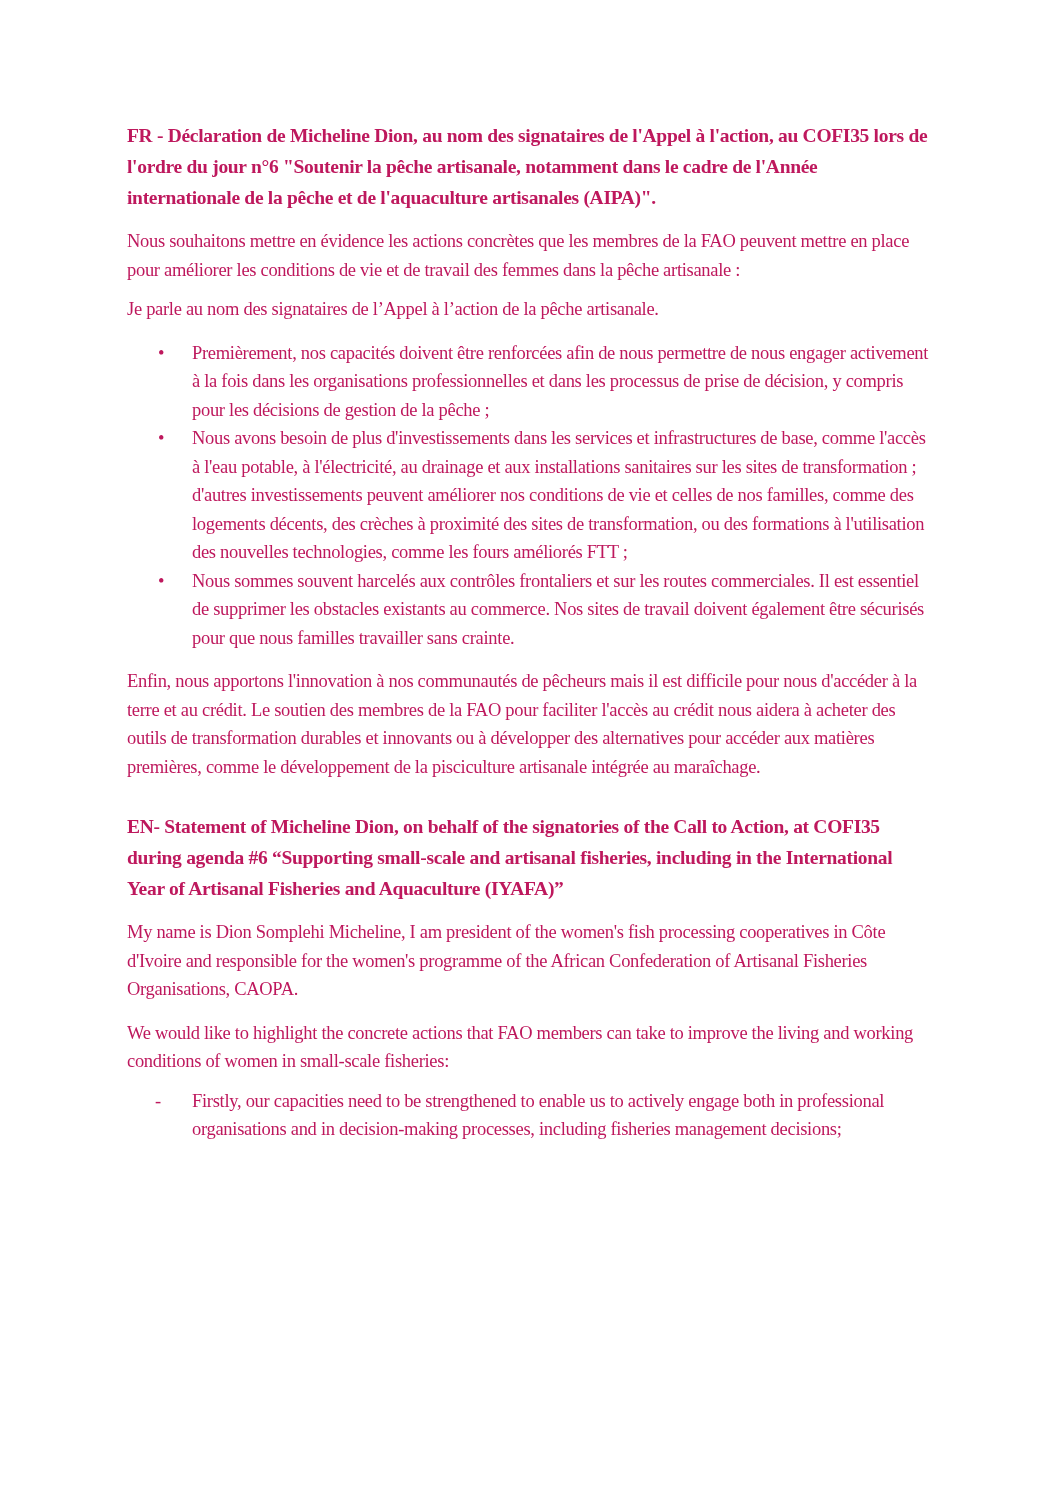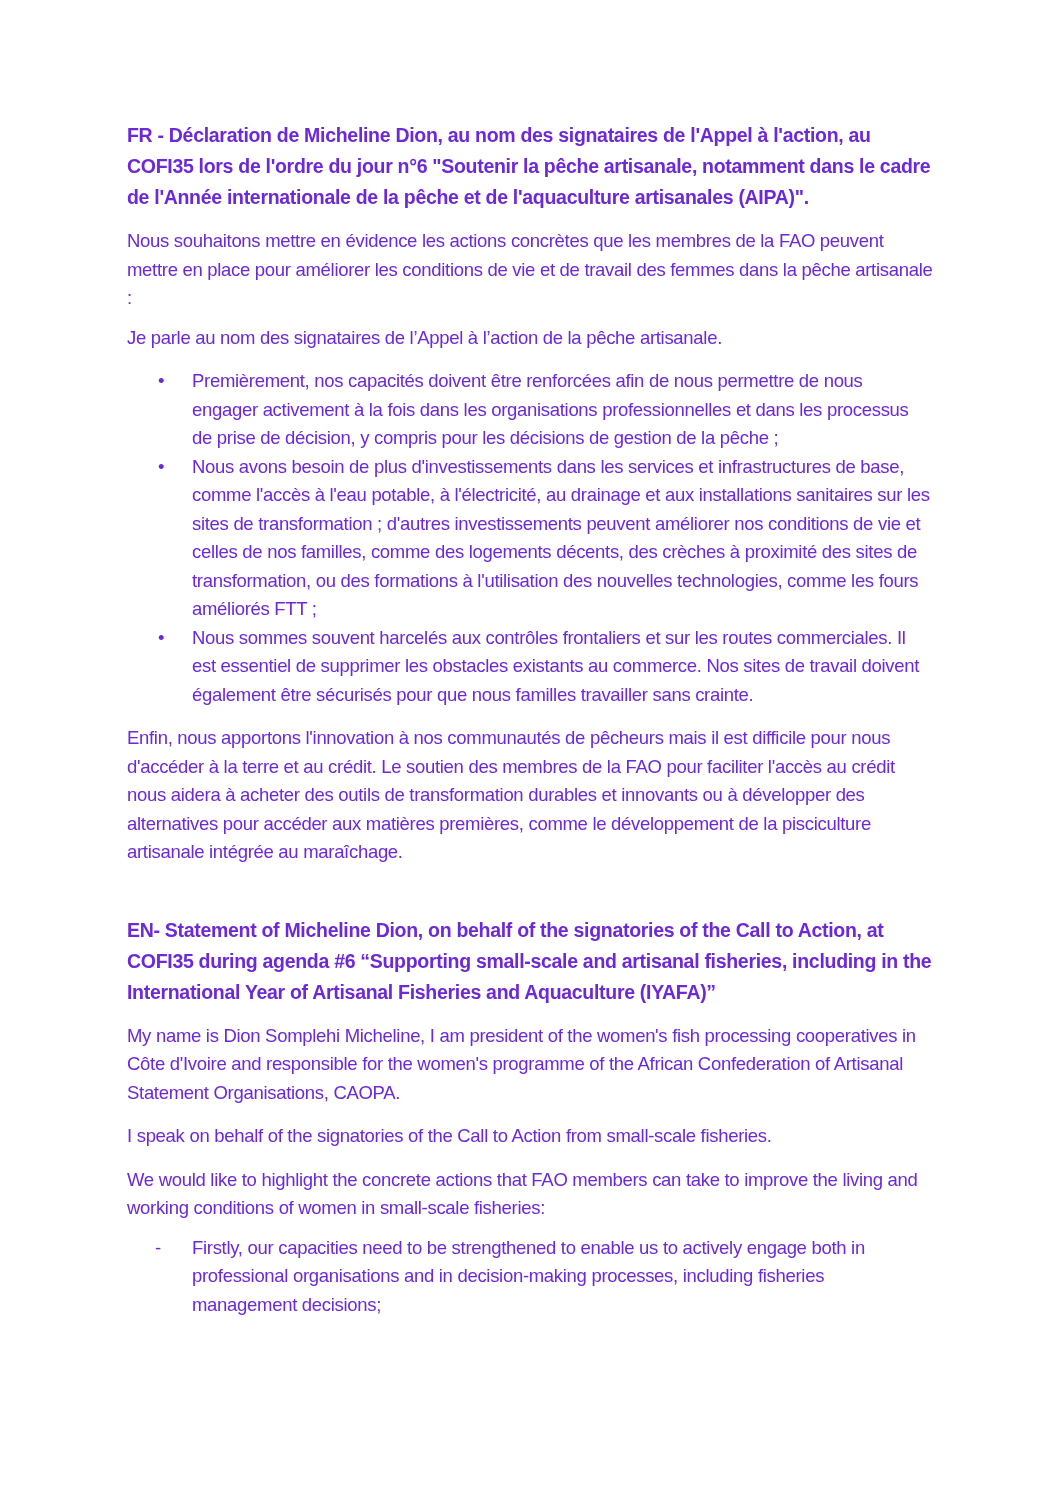--- a/index.html
+++ b/index.html
@@ -8,28 +8,28 @@
     background: #ffffff;
   }
   .page {
     position: relative;
     width: 1058px;
     height: 1497px;
     background: #ffffff;
     box-sizing: border-box;
     padding: 120px 125px 0 127px;
     overflow: hidden;
-    color: #6d28d9;
-    font-family: Liberation Sans, sans-serif;
+    color: #be185d;
+    font-family: Liberation Serif, serif;
     font-size: 18.5px;
     line-height: 28.5px;
     letter-spacing: -0.3px;
   }
   .doc-section { display: block; }
-  .doc-section.en { margin-top: 48px; }
+  .doc-section.en { margin-top: 30px; }
   h1.doc-title {
     font-size: 19.5px;
     line-height: 31px;
     font-weight: bold;
     margin: 0 0 14px 0;
     letter-spacing: -0.3px;
   }
   p.doc-paragraph {
     margin: 0 0 15px 0;
   }
@@ -84,23 +84,22 @@
         <span class="li-text">Nous sommes souvent harcelés aux contrôles frontaliers et sur les routes commerciales. Il est essentiel de supprimer les obstacles existants au commerce. Nos sites de travail doivent également être sécurisés pour que nous familles travailler sans crainte.</span>
       </li>
     </ul>
 
     <p class="doc-paragraph">Enfin, nous apportons l'innovation à nos communautés de pêcheurs mais il est difficile pour nous d'accéder à la terre et au crédit. Le soutien des membres de la FAO pour faciliter l'accès au crédit nous aidera à acheter des outils de transformation durables et innovants ou à développer des alternatives pour accéder aux matières premières, comme le développement de la pisciculture artisanale intégrée au maraîchage.</p>
   </section>
 
   <section class="doc-section en">
     <h1 class="doc-title">EN- Statement of Micheline Dion, on behalf of the signatories of the Call to Action, at COFI35 during agenda #6 “Supporting small-scale and artisanal fisheries, including in the International Year of Artisanal Fisheries and Aquaculture (IYAFA)”</h1>
 
-    <p class="doc-paragraph">My name is Dion Somplehi Micheline, I am president of the women's fish processing cooperatives in Côte d'Ivoire and responsible for the women's programme of the African Confederation of Artisanal Statement Organisations, CAOPA.</p>
+    <p class="doc-paragraph">My name is Dion Somplehi Micheline, I am president of the women's fish processing cooperatives in Côte d'Ivoire and responsible for the women's programme of the African Confederation of Artisanal Fisheries Organisations, CAOPA.</p>
 
-    <p class="doc-paragraph">I speak on behalf of the signatories of the Call to Action from small-scale fisheries.</p>
 
     <p class="doc-paragraph tight">We would like to highlight the concrete actions that FAO members can take to improve the living and working conditions of women in small-scale fisheries:</p>
 
     <ul class="doc-list dash-list">
       <li>
         <span class="marker">-</span>
         <span class="li-text">Firstly, our capacities need to be strengthened to enable us to actively engage both in professional organisations and in decision-making processes, including fisheries management decisions;</span>
       </li>
     </ul>
   </section>

